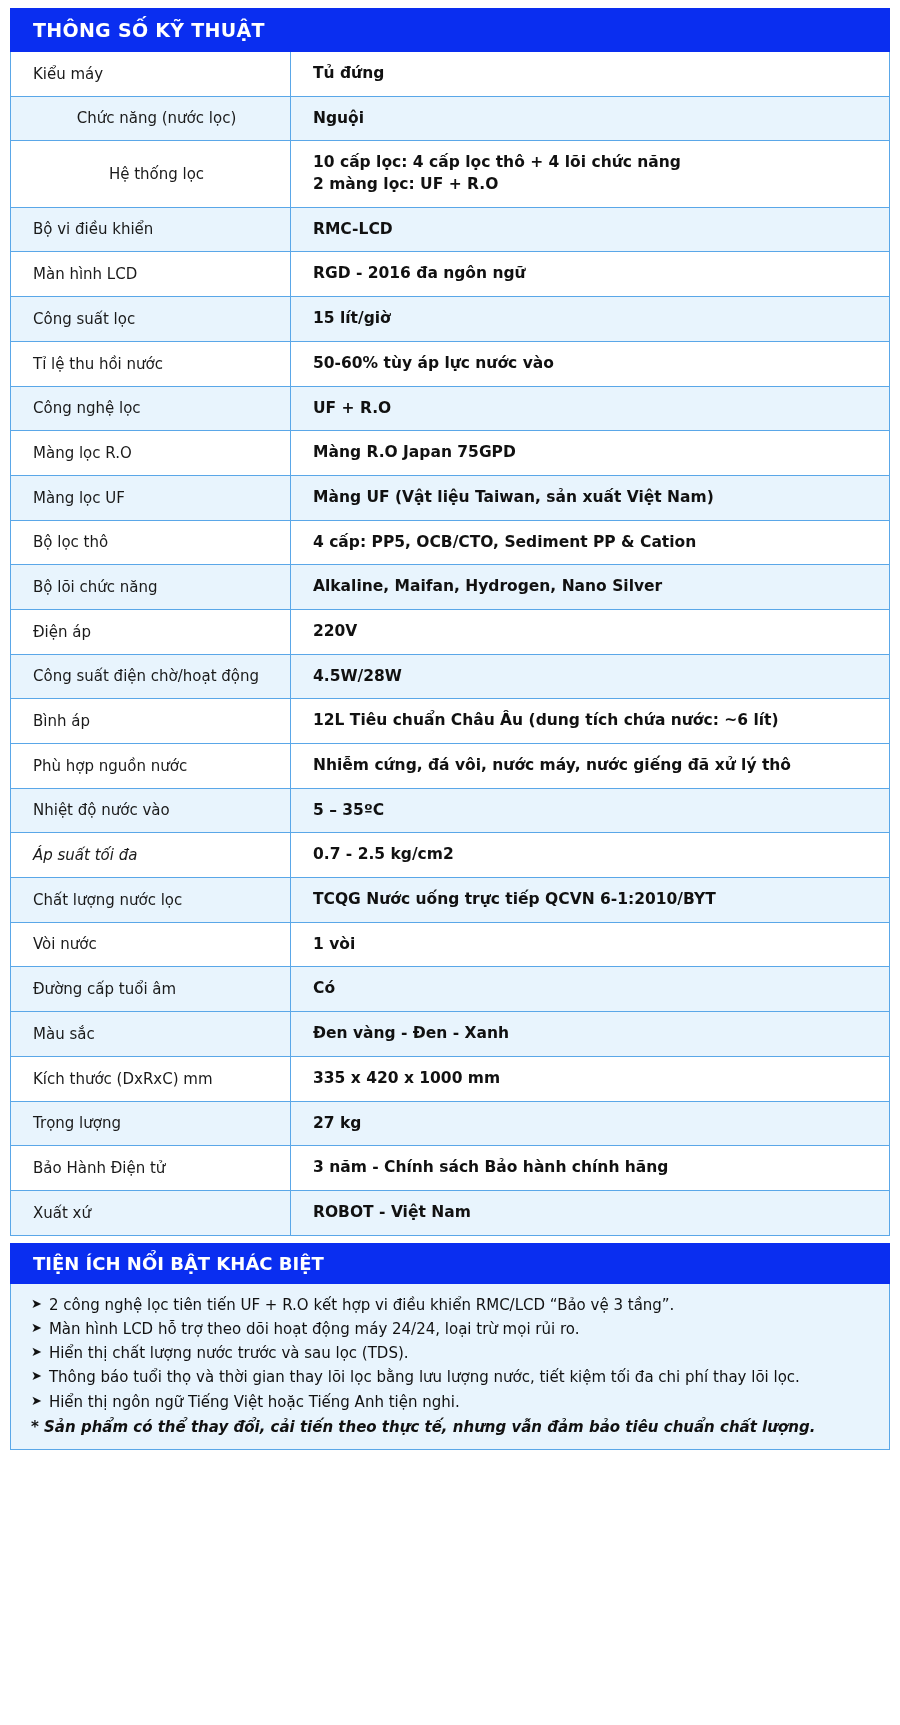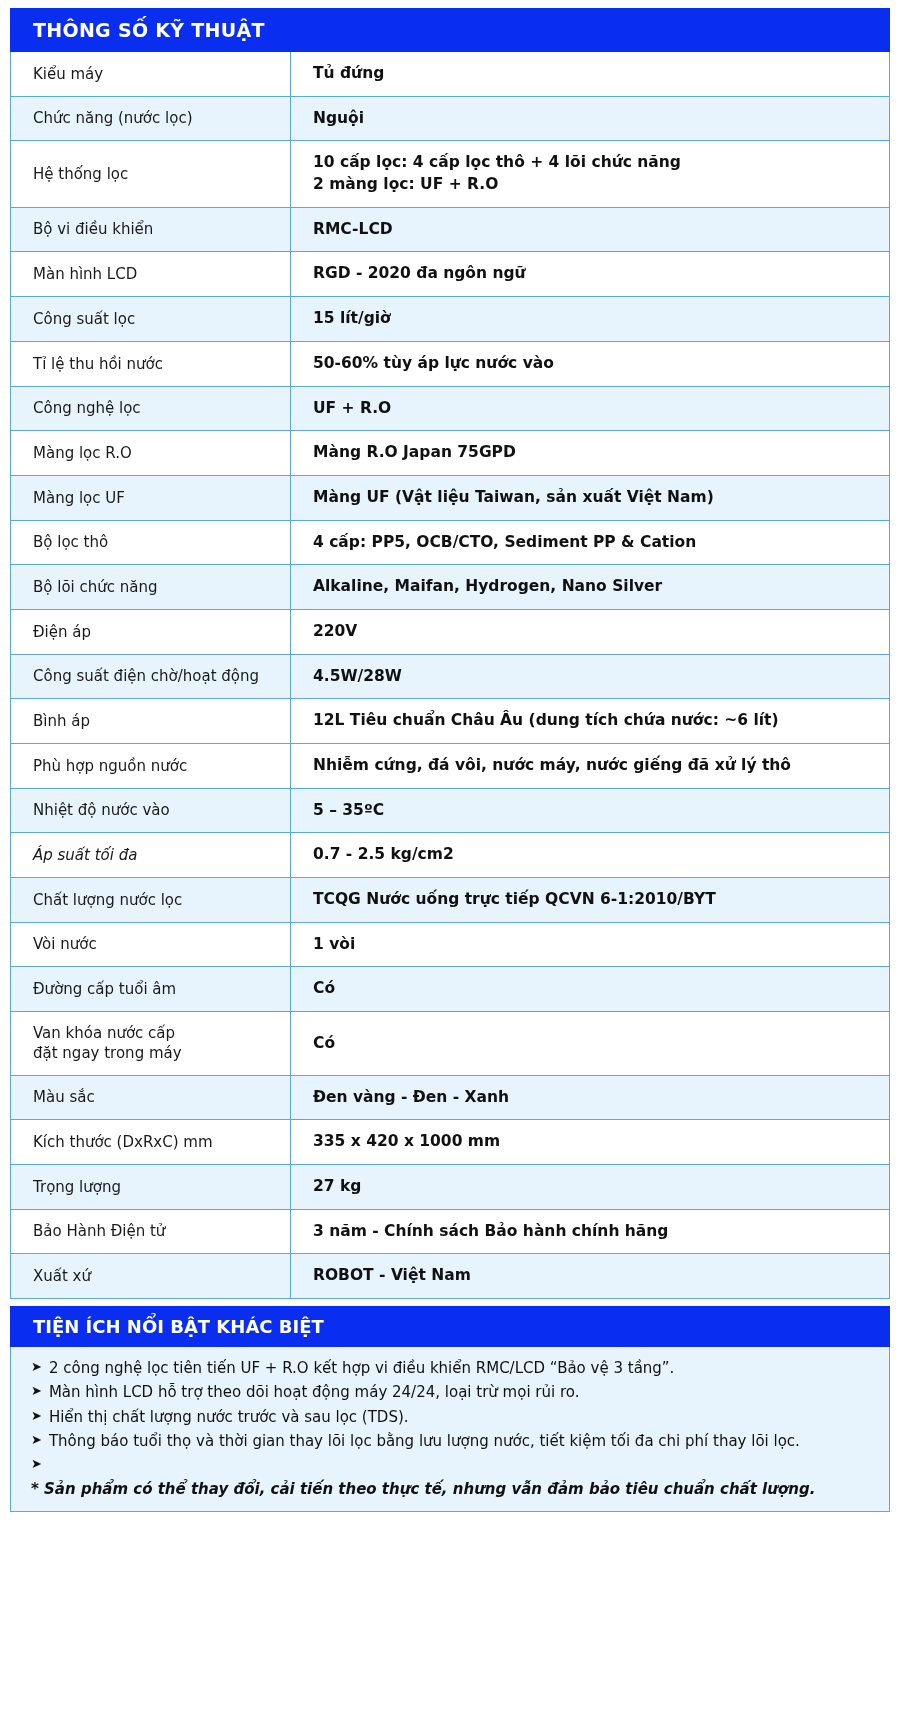--- a/index.html
+++ b/index.html
@@ -120,49 +120,49 @@
         <tr>
           <td class="label">
             <span class="line" style="display: block;">Kiểu máy</span>
           </td>
           <td class="value">
             <span class="line">Tủ đứng</span>
           </td>
         </tr>
         <tr class="alt">
           <td class="label">
-            <span class="line" style="display: block;">Chức năng (nước lọc)</span>
+            <span class="line" style="display: block; text-align: center;">Chức năng (nước lọc)</span>
           </td>
           <td class="value">
             <span class="line">Nguội</span>
           </td>
         </tr>
         <tr>
           <td class="label">
-            <span class="line" style="display: block;">Hệ thống lọc</span>
+            <span class="line" style="display: block; text-align: center;">Hệ thống lọc</span>
           </td>
           <td class="value">
             <span class="line">10 cấp lọc: 4 cấp lọc thô + 4 lõi chức năng</span>
             <span class="line">2 màng lọc: UF + R.O</span>
           </td>
         </tr>
         <tr class="alt">
           <td class="label">
             <span class="line" style="display: block;">Bộ vi điều khiển</span>
           </td>
           <td class="value">
             <span class="line">RMC-LCD</span>
           </td>
         </tr>
         <tr>
           <td class="label">
             <span class="line" style="display: block;">Màn hình LCD</span>
           </td>
           <td class="value">
-            <span class="line">RGD - 2020 đa ngôn ngữ</span>
+            <span class="line">RGD - 2016 đa ngôn ngữ</span>
           </td>
         </tr>
         <tr class="alt">
           <td class="label">
             <span class="line" style="display: block;">Công suất lọc</span>
           </td>
           <td class="value">
             <span class="line">15 lít/giờ</span>
           </td>
         </tr>
@@ -274,29 +274,20 @@
           <td class="label">
             <span class="line" style="display: block;">Vòi nước</span>
           </td>
           <td class="value">
             <span class="line">1 vòi</span>
           </td>
         </tr>
         <tr class="alt">
           <td class="label">
             <span class="line" style="display: block;">Đường cấp tuổi âm</span>
-          </td>
-          <td class="value">
-            <span class="line">Có</span>
-          </td>
-        </tr>
-        <tr>
-          <td class="label">
-            <span class="line" style="display: block;">Van khóa nước cấp</span>
-            <span class="line" style="display: block;">đặt ngay trong máy</span>
           </td>
           <td class="value">
             <span class="line">Có</span>
           </td>
         </tr>
         <tr class="alt">
           <td class="label">
             <span class="line" style="display: block;">Màu sắc</span>
           </td>
           <td class="value">
@@ -352,18 +343,19 @@
         <div class="benefit-item">
           <span class="arrow">➤</span>
           <span>Hiển thị chất lượng nước trước và sau lọc (TDS).</span>
         </div>
         <div class="benefit-item">
           <span class="arrow">➤</span>
           <span>Thông báo tuổi thọ và thời gian thay lõi lọc bằng lưu lượng nước, tiết kiệm tối đa chi phí thay lõi lọc.</span>
         </div>
         <div class="benefit-item">
           <span class="arrow">➤</span>
+          <span>Hiển thị ngôn ngữ Tiếng Việt hoặc Tiếng Anh tiện nghi.</span>
         </div>
       </div>
     <div class="benefit-note">* Sản phẩm có thể thay đổi, cải tiến theo thực tế, nhưng vẫn đảm bảo tiêu chuẩn chất lượng.</div>
   </div>
 
 </div>
 
 </body></html>

